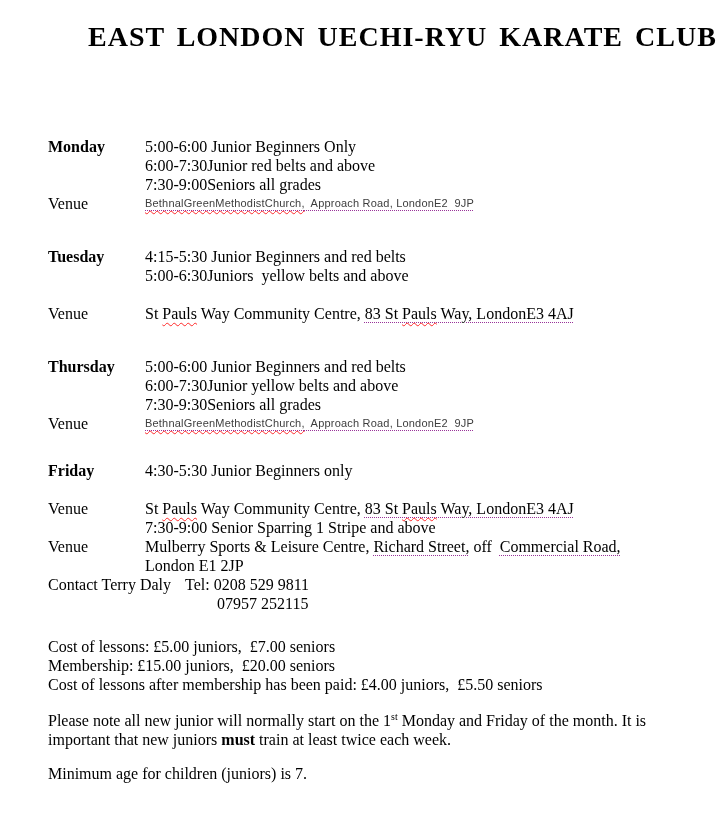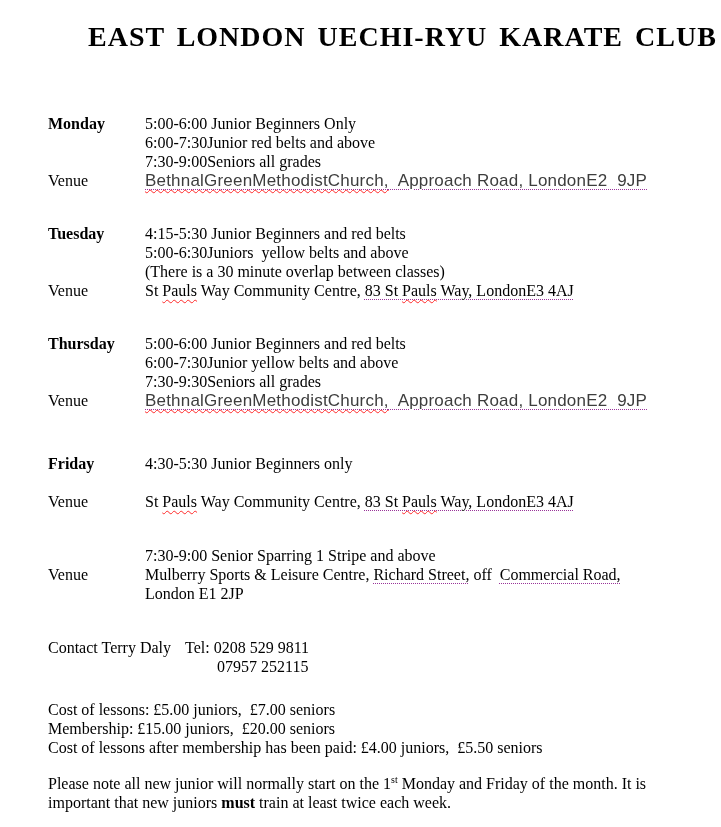--- a/index.html
+++ b/index.html
@@ -3,27 +3,27 @@
 <meta charset="utf-8">
 <style>
   html,body{margin:0;padding:0;background:#ffffff;}
   body{width:721px;height:827px;overflow:hidden;
        font-family:"Liberation Serif","DejaVu Serif",serif;
        font-size:16px;color:#000;}
   .page{position:relative;width:721px;height:732px;padding:22px 0 0 48px;box-sizing:border-box;}
   h1.title{margin:0 0 0 40px;font-size:28px;line-height:30px;font-weight:bold;
            letter-spacing:1px;word-spacing:4px;white-space:nowrap;}
   .block{margin:0;}
-  .mt55{margin-top:62px}.mt34{margin-top:34px}.mt32{margin-top:44px}
-  .mt35{margin-top:35px}.mt16{margin-top:24px}.mt17{margin-top:17px}.mt15{margin-top:15px}
+  .mt55{margin-top:85px}.mt34{margin-top:34px}.mt32{margin-top:28px}
+  .mt35{}.mt16{margin-top:24px}.mt17{margin-top:17px}.mt15{margin-top:15px}
   .row{display:grid;grid-template-columns:97px auto;line-height:19px;min-height:19px;}
   .row > span{white-space:pre-wrap;}
   .day{font-weight:bold;}
   .venue-label{font-weight:normal;}
-  .sans{font-family:"Liberation Sans","DejaVu Sans",sans-serif;font-size:17px;
+  .sans{font-family:"Liberation Sans","DejaVu Sans",sans-serif;font-size:11px;
         color:var(--venue_gray,#3d3d3d);letter-spacing:0.2px;}
   .wavy{text-decoration-line:underline;text-decoration-style:wavy;
         text-decoration-color:var(--spell_red,#ff2a2a);text-decoration-thickness:1px;
         text-underline-offset:3px;}
   .dotted{text-decoration-line:underline;text-decoration-style:dotted;
         text-decoration-color:var(--smarttag_purple,#993399);text-decoration-thickness:1px;
         text-underline-offset:3px;}
   .p{line-height:19px;margin:0;white-space:pre-wrap;}
   .contact-name{display:inline-block;width:137px;}
   .tel2{padding-left:169px;}
@@ -61,21 +61,20 @@
     <div class="row">
       <span class="day">Tuesday</span>
       <span>4:15-5:30 Junior Beginners and red belts</span>
     </div>
     <div class="row">
       <span class="day"></span>
       <span>5:00-6:30Juniors  yellow belts and above</span>
     </div>
     <div class="row">
       <span class="day"></span>
-      <span>(There is a 30 minute overlap between classes)</span>
     </div>
     <div class="row">
       <span class="venue-label">Venue</span>
       <span><span>St </span><span class="wavy">Pauls</span><span> Way Community Centre, </span><span class="dotted"><span>83 St </span><span class="wavy">Pauls</span><span> Way, LondonE3 4AJ</span></span></span>
     </div>
   </section>
 
   <section class="block mt34">
     <div class="row">
       <span class="day">Thursday</span>

